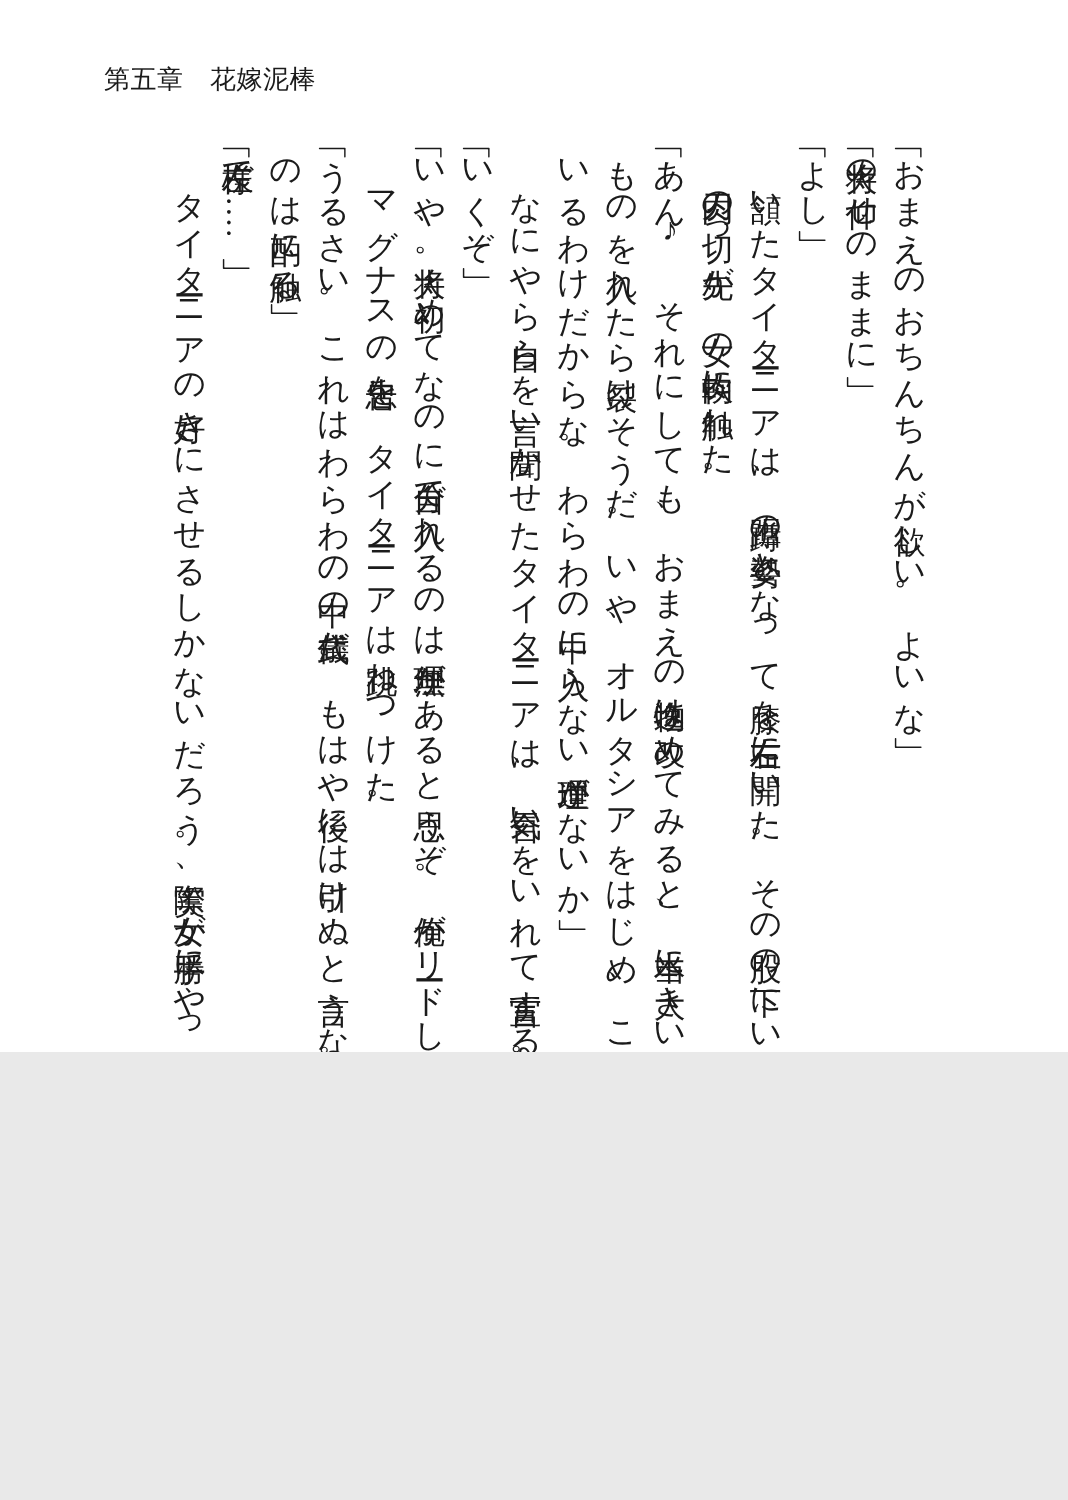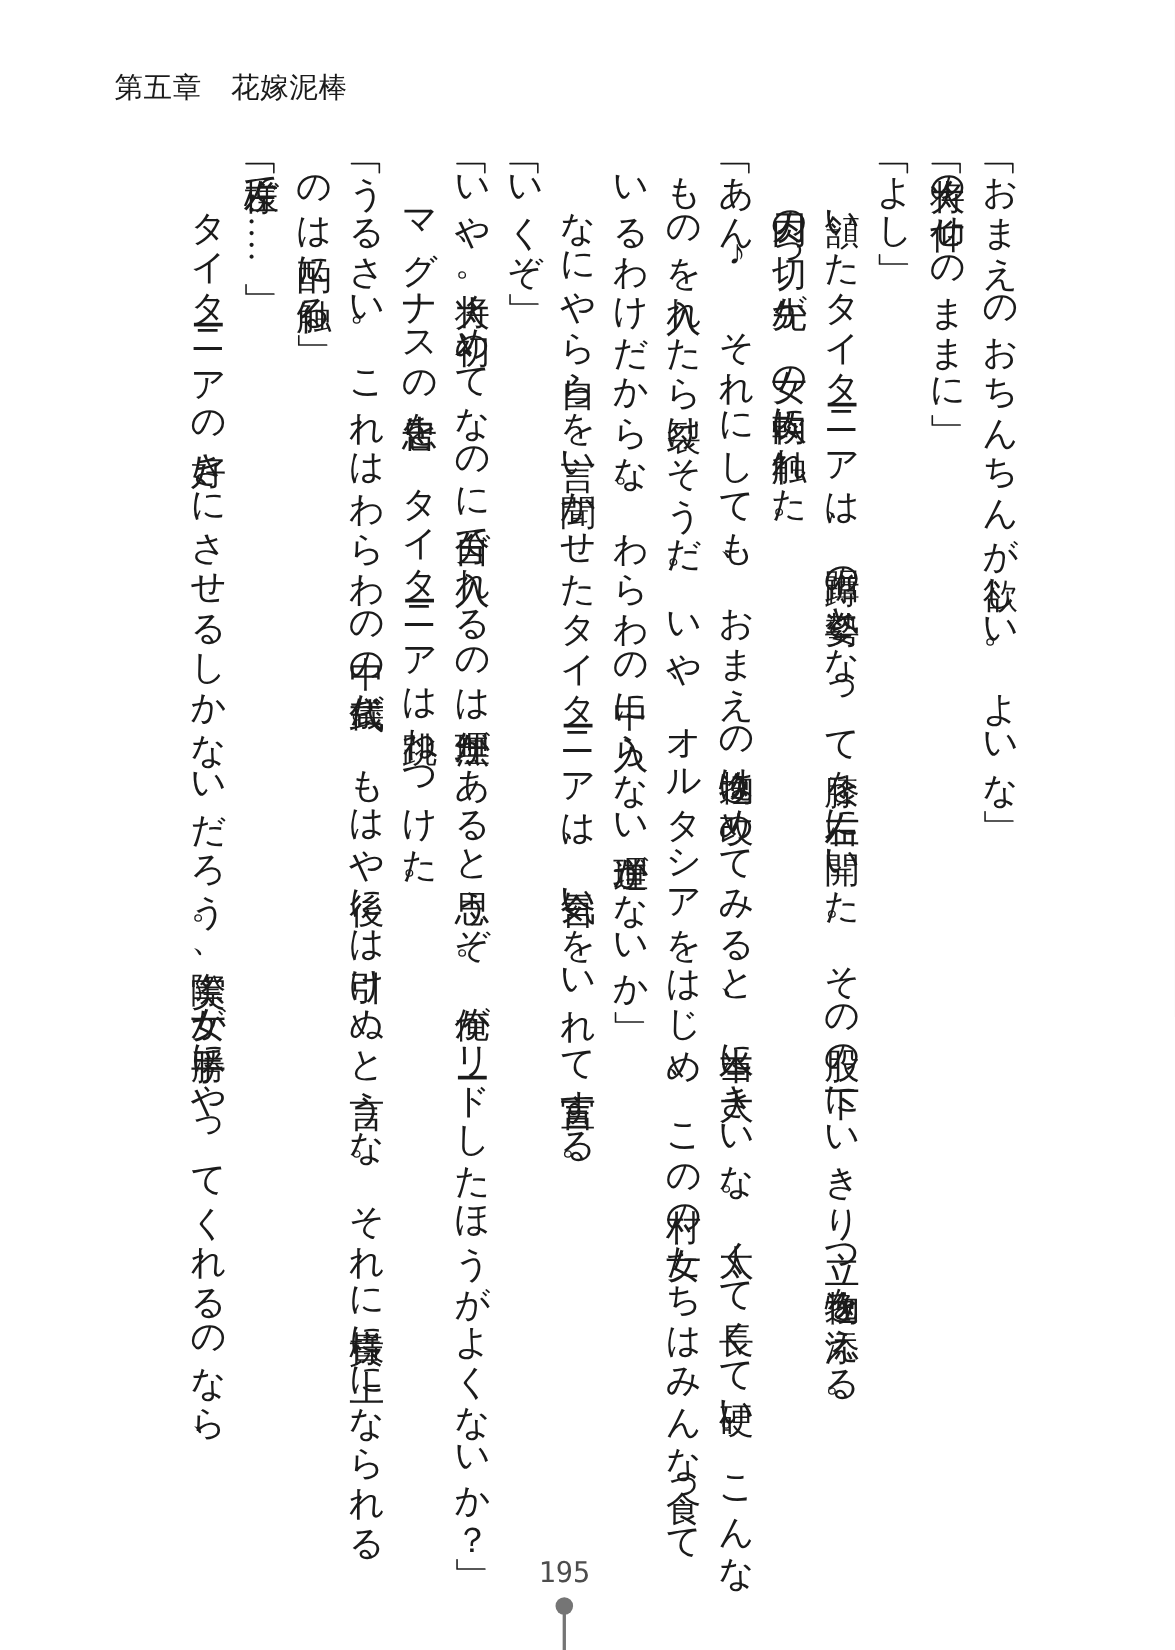--- a/index.html
+++ b/index.html
@@ -6,21 +6,21 @@
     --text-color: #1b1b1b;
     --footer-gray: #4d4d4d;
     --marker-gray: #757575;
     --bg: #ffffff;
   }
   html, body { margin: 0; padding: 0; }
   body { background: #e9e9e9; }
   .page {
     position: relative;
     width: 1068px;
-    height: 1500px;
+    height: 1052px;
     background: var(--bg, #ffffff);
     overflow: hidden;
     font-family: "Liberation Serif", "DejaVu Serif", serif;
   }
   .chapter-header {
     position: absolute;
     left: 104px;
     top: 62px;
     font-size: 26px;
     letter-spacing: 0.5px;

